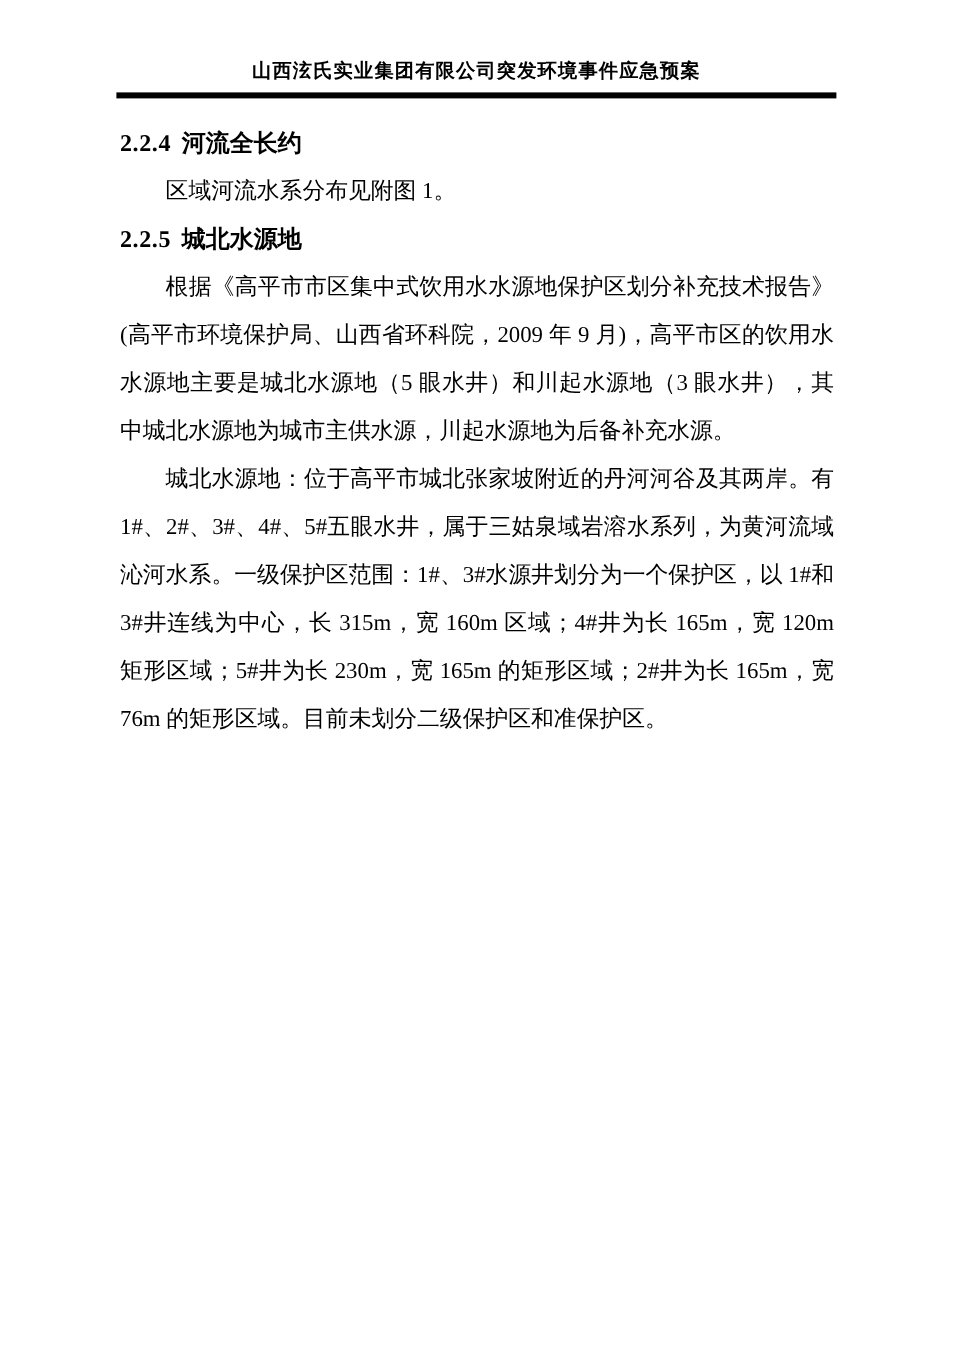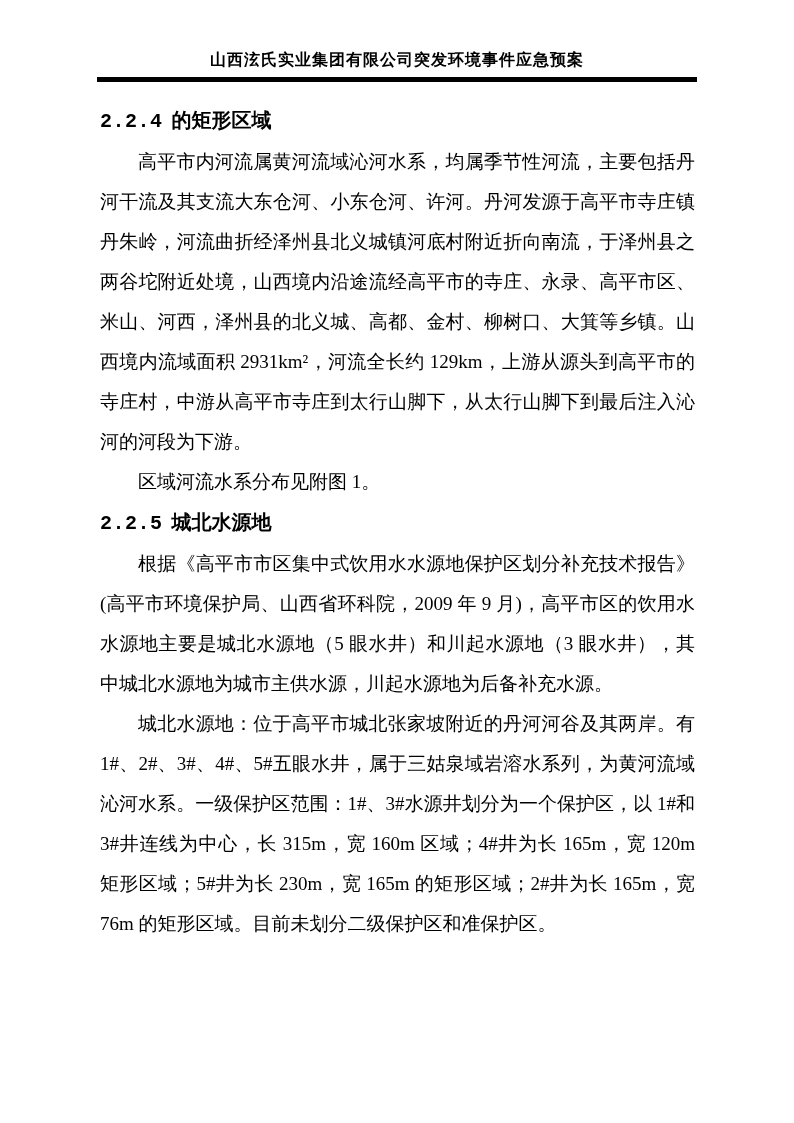--- a/index.html
+++ b/index.html
@@ -50,21 +50,21 @@
     width: 595px;
   }
   .section-heading {
     font-size: 20px;
     font-weight: 700;
     line-height: 40px;
     text-align: left;
     font-family: "Liberation Serif", "DejaVu Serif", serif;
   }
   .section-heading .sec-num {
-    font-family: Liberation Mono, monospace;
+    font-family: Liberation Serif, serif;
     letter-spacing: 0.5px;
   }
   .section-heading .sec-title {
     margin-left: 9px;
   }
   .content p {
     font-size: 19px;
     line-height: 40px;
     text-align: justify;
     text-indent: 2em;
@@ -88,23 +88,22 @@
 <div class="page">
 
   <div class="page-header">
     <div class="doc-title">山西泫氏实业集团有限公司突发环境事件应急预案</div>
   </div>
 
   <div class="header-rule"></div>
 
   <div class="content">
 
-    <h2 class="section-heading"><span class="sec-num">2.2.4</span><span class="sec-title">的矩形区域</span></h2>
+    <h2 class="section-heading"><span class="sec-num">2.2.4</span><span class="sec-title">河流全长约</span></h2>
 
-    <p>高平市内河流属黄河流域沁河水系，均属季节性河流，主要包括丹河干流及其支流大东仓河、小东仓河、许河。丹河发源于高平市寺庄镇丹朱岭，河流曲折经泽州县北义城镇河底村附近折向南流，于泽州县之两谷坨附近处境，山西境内沿途流经高平市的寺庄、永录、高平市区、米山、河西，泽州县的北义城、高都、金村、柳树口、大箕等乡镇。山西境内流域面积 2931km²，河流全长约 129km，上游从源头到高平市的寺庄村，中游从高平市寺庄到太行山脚下，从太行山脚下到最后注入沁河的河段为下游。</p>
 
 
     <p>区域河流水系分布见附图 1。</p>
 
     <h2 class="section-heading"><span class="sec-num">2.2.5</span><span class="sec-title">城北水源地</span></h2>
 
     <p>根据《高平市市区集中式饮用水水源地保护区划分补充技术报告》(高平市环境保护局、山西省环科院，2009 年 9 月)，高平市区的饮用水水源地主要是城北水源地（5 眼水井）和川起水源地（3 眼水井），其中城北水源地为城市主供水源，川起水源地为后备补充水源。</p>
 
     <p>城北水源地：位于高平市城北张家坡附近的丹河河谷及其两岸。有1#、2#、3#、4#、5#五眼水井，属于三姑泉域岩溶水系列，为黄河流域沁河水系。一级保护区范围：1#、3#水源井划分为一个保护区，以 1#和 3#井连线为中心，长 315m，宽 160m 区域；4#井为长 165m，宽 120m 矩形区域；5#井为长 230m，宽 165m 的矩形区域；2#井为长 165m，宽 76m 的矩形区域。目前未划分二级保护区和准保护区。</p>
 

